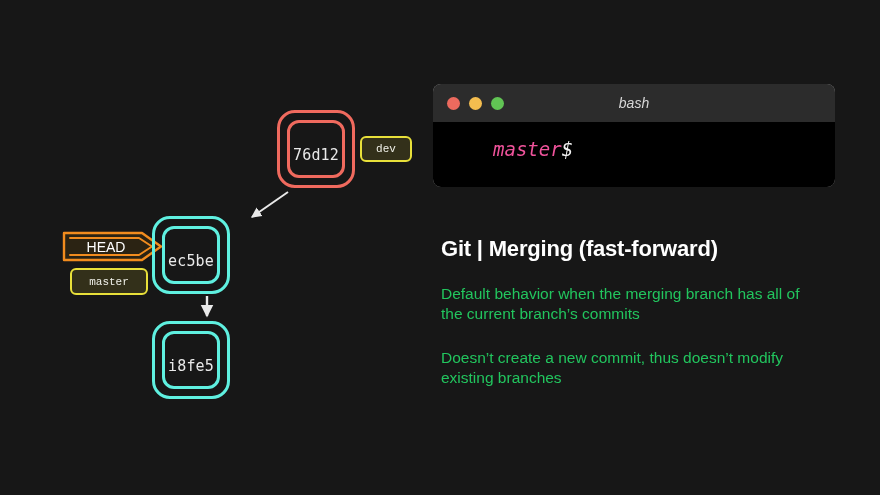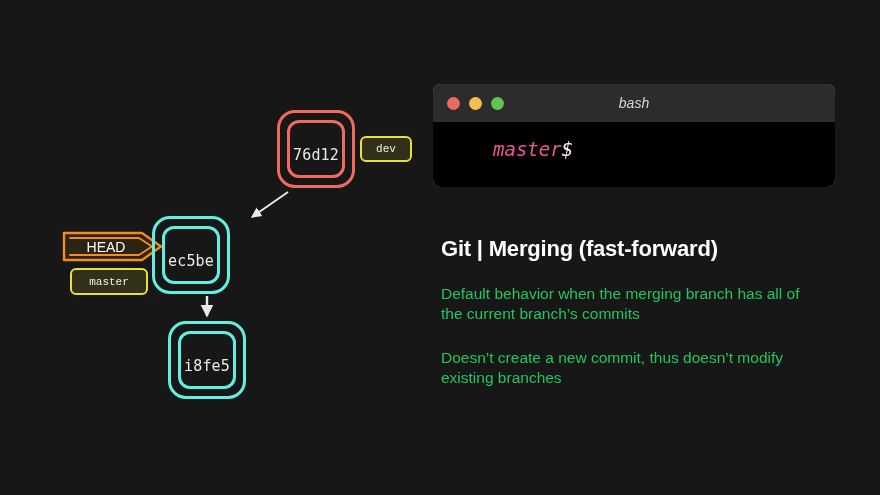--- a/index.html
+++ b/index.html
@@ -57,21 +57,21 @@
     font-family: "DejaVu Sans Mono", "Liberation Mono", monospace;
     font-size: 15px;
     color: #e9e9e9;
     letter-spacing: 0.2px;
     white-space: nowrap;
     margin-top: 12px;
   }
 
   #node-76d12 { left: 277px; top: 110px; }
   #node-ec5be { left: 152px; top: 216px; }
-  #node-i8fe5 { left: 168px; top: 321px; }
+  #node-i8fe5 { left: 152px; top: 321px; }
 
   
   .chip {
     position: absolute;
     border: 2px solid #e8e03a;
     background: #33301a;
     border-radius: 6px;
     color: #f0f0e8;
     font-family: Liberation Mono, monospace;
     font-size: 11px;

